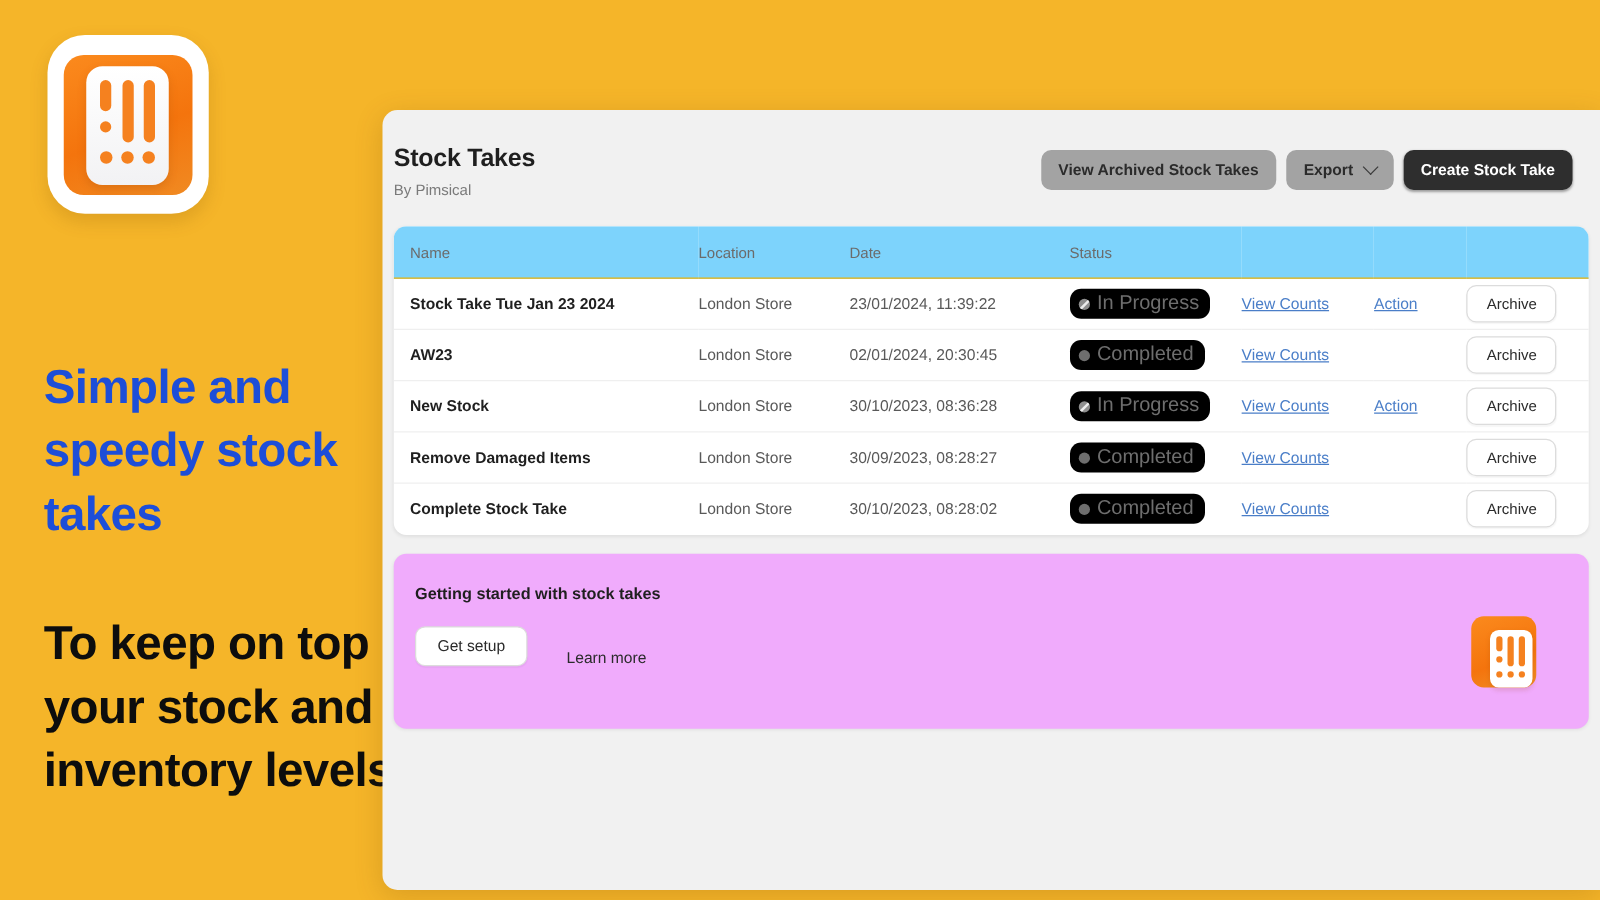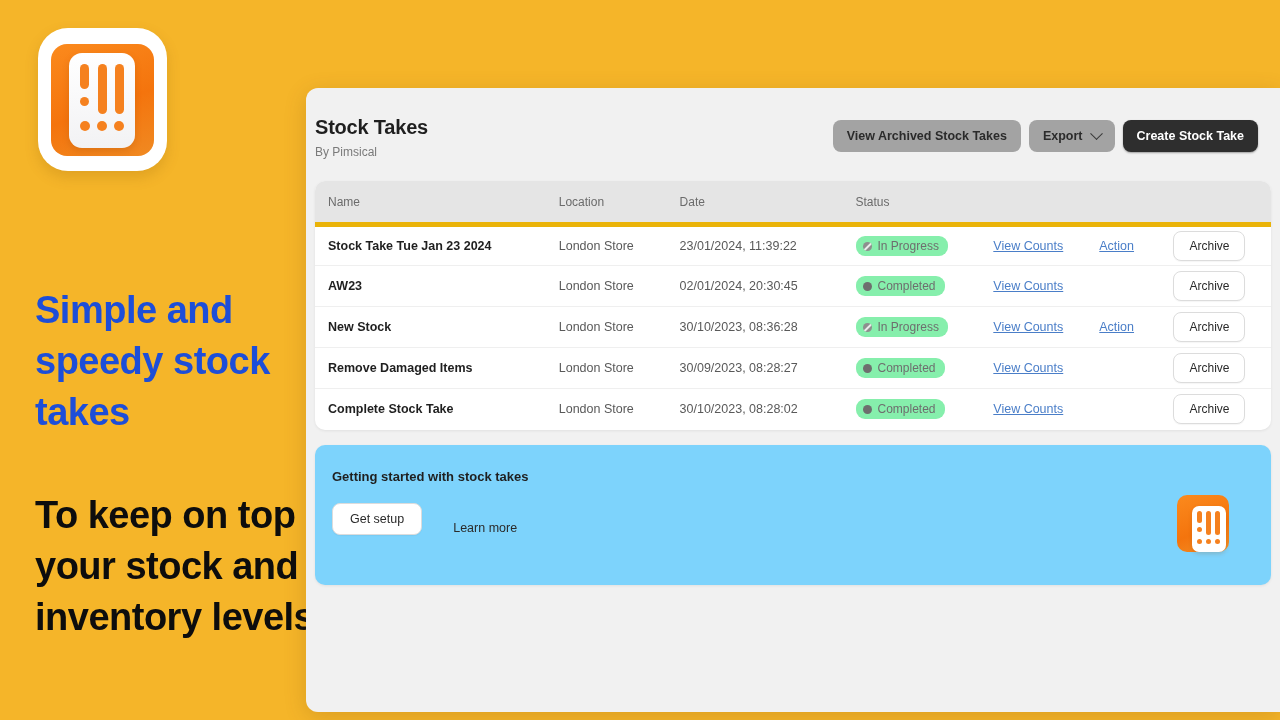--- a/index.html
+++ b/index.html
@@ -156,27 +156,27 @@
   
   .table-card {
     margin: 22px 9px 0 9px;
     background: #ffffff;
     border-radius: 10px;
     overflow: hidden;
     box-shadow: 0 1px 3px rgba(0,0,0,.07);
   }
   table { width: 100%; border-collapse: collapse; }
   thead th {
-    background: #e5e5e5;
+    background: #7dd3fc;
     text-align: left;
     font-size: 12px;
     font-weight: normal;
     color: #6b6b6b;
     padding: 14px 0 13px 0;
-    border-bottom: 5px solid #eab308;
+    border-bottom: 1px solid #eab308;
   }
   tbody td {
     padding: 0;
     height: 41px;
     border-bottom: 1px solid #efefef;
     font-size: 12.5px;
     color: #595959;
     vertical-align: middle;
   }
   tbody tr:last-child td { border-bottom: none; }
@@ -188,24 +188,24 @@
   .c-counts   { width: 100px; }
   .c-action   { width: 70px; }
   .c-archive  { width: 92px; }
 
   .nm { font-weight: bold; color: #1f1f1f; font-size: 12.5px; }
 
   .badge {
     display: inline-flex;
     align-items: center;
     gap: 6px;
-    background: #86efac;
+    background: #000000;
     border-radius: 9px;
     padding: 3px 9px 3px 7px;
-    font-size: 12px;
+    font-size: 16px;
     color: #6e6e6e;
   }
   .badge-ico { width: 9px; height: 9px; border-radius: 50%; flex: none; }
   .ico-progress {
     background: #8e8e8e;
     position: relative;
     overflow: hidden;
   }
   .ico-progress::after {
     content: "";
@@ -231,21 +231,21 @@
     color: #2b2b2b;
     padding: 7px 15px;
     cursor: pointer;
     font-family: "Liberation Sans", sans-serif;
     box-shadow: 0 1px 1px rgba(0,0,0,.04);
   }
 
   
   .start-card {
     margin: 15px 9px 0 9px;
-    background: #7dd3fc;
+    background: #f0abfc;
     border-radius: 10px;
     height: 140px;
     position: relative;
     padding: 24px 0 0 17px;
     box-shadow: 0 1px 3px rgba(0,0,0,.07);
   }
   .start-title {
     font-size: 13px;
     font-weight: bold;
     color: #1f1f1f;

